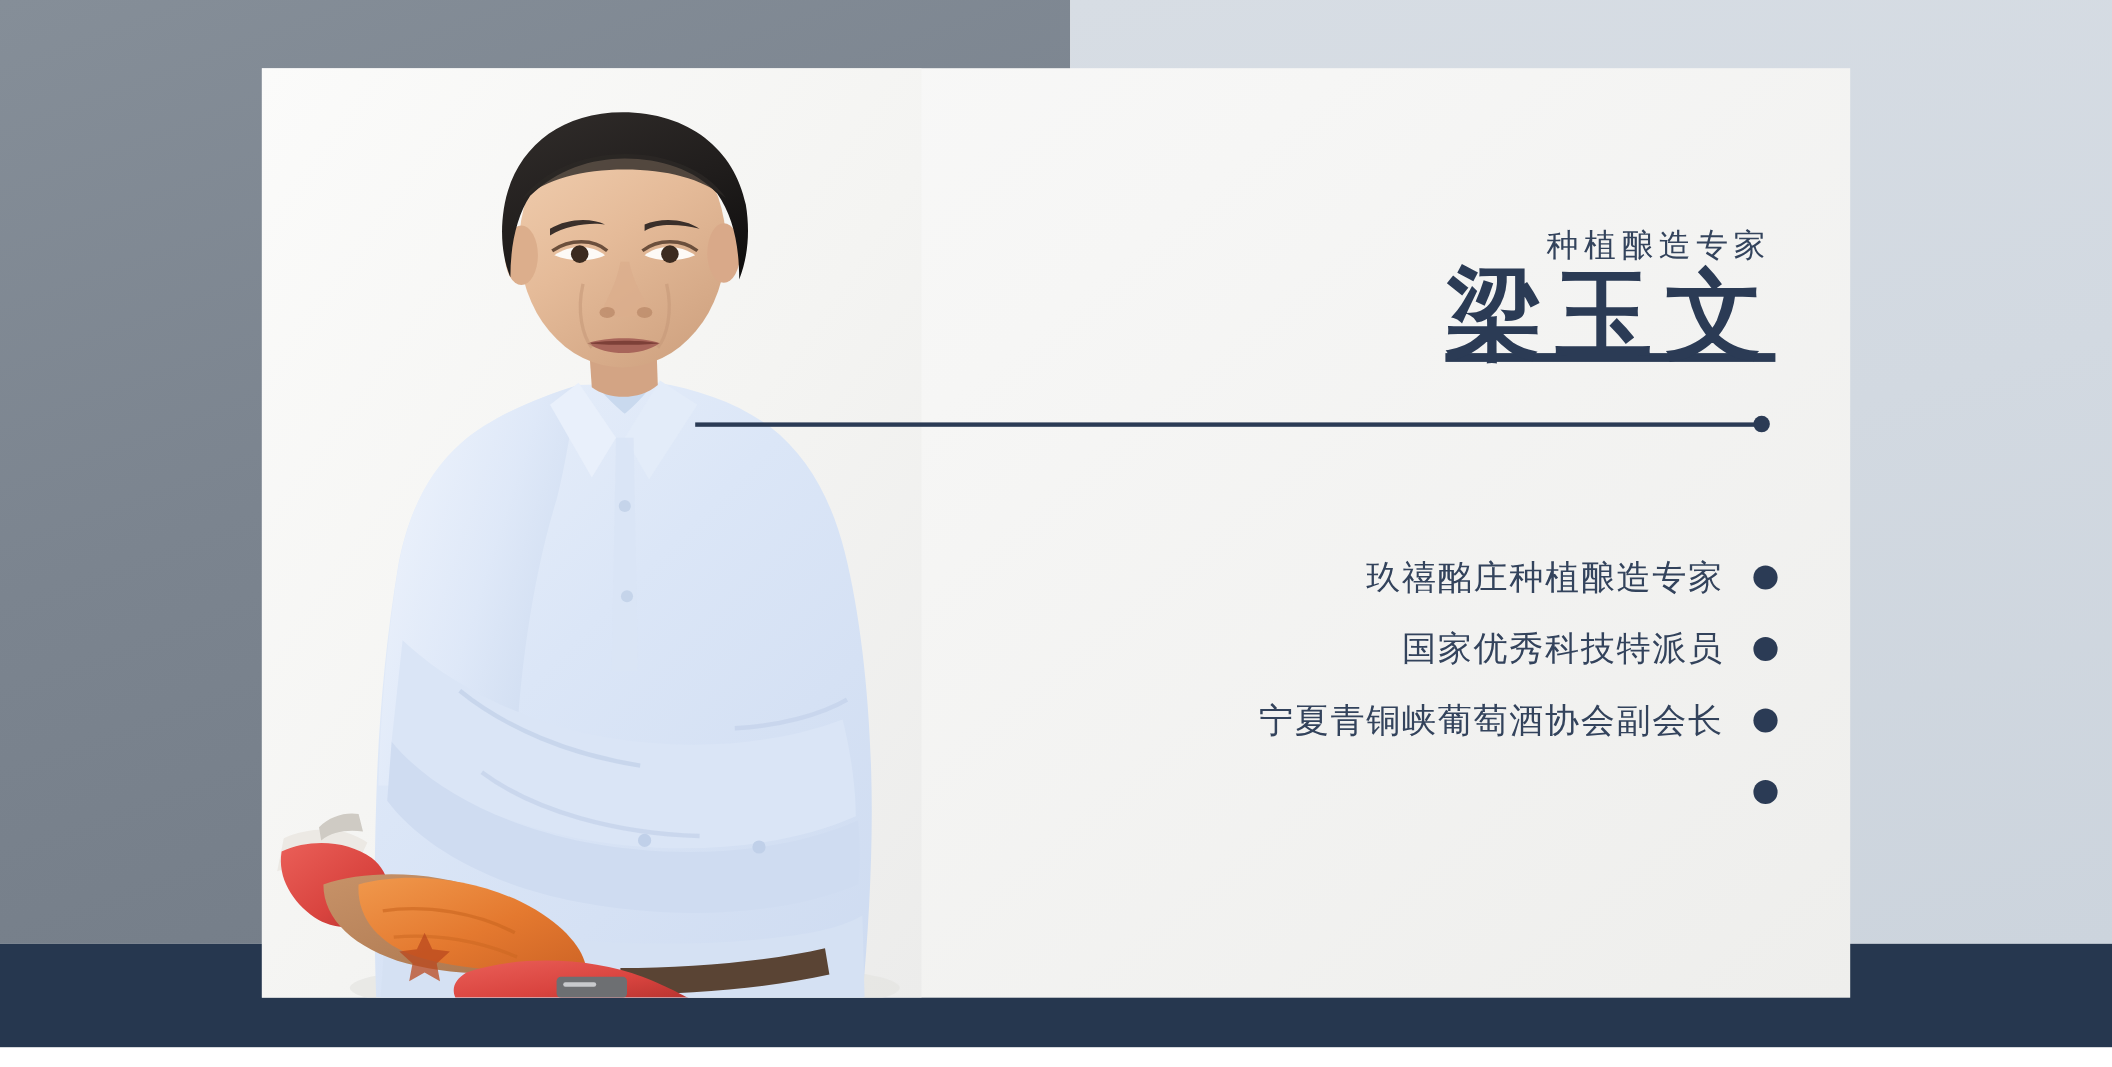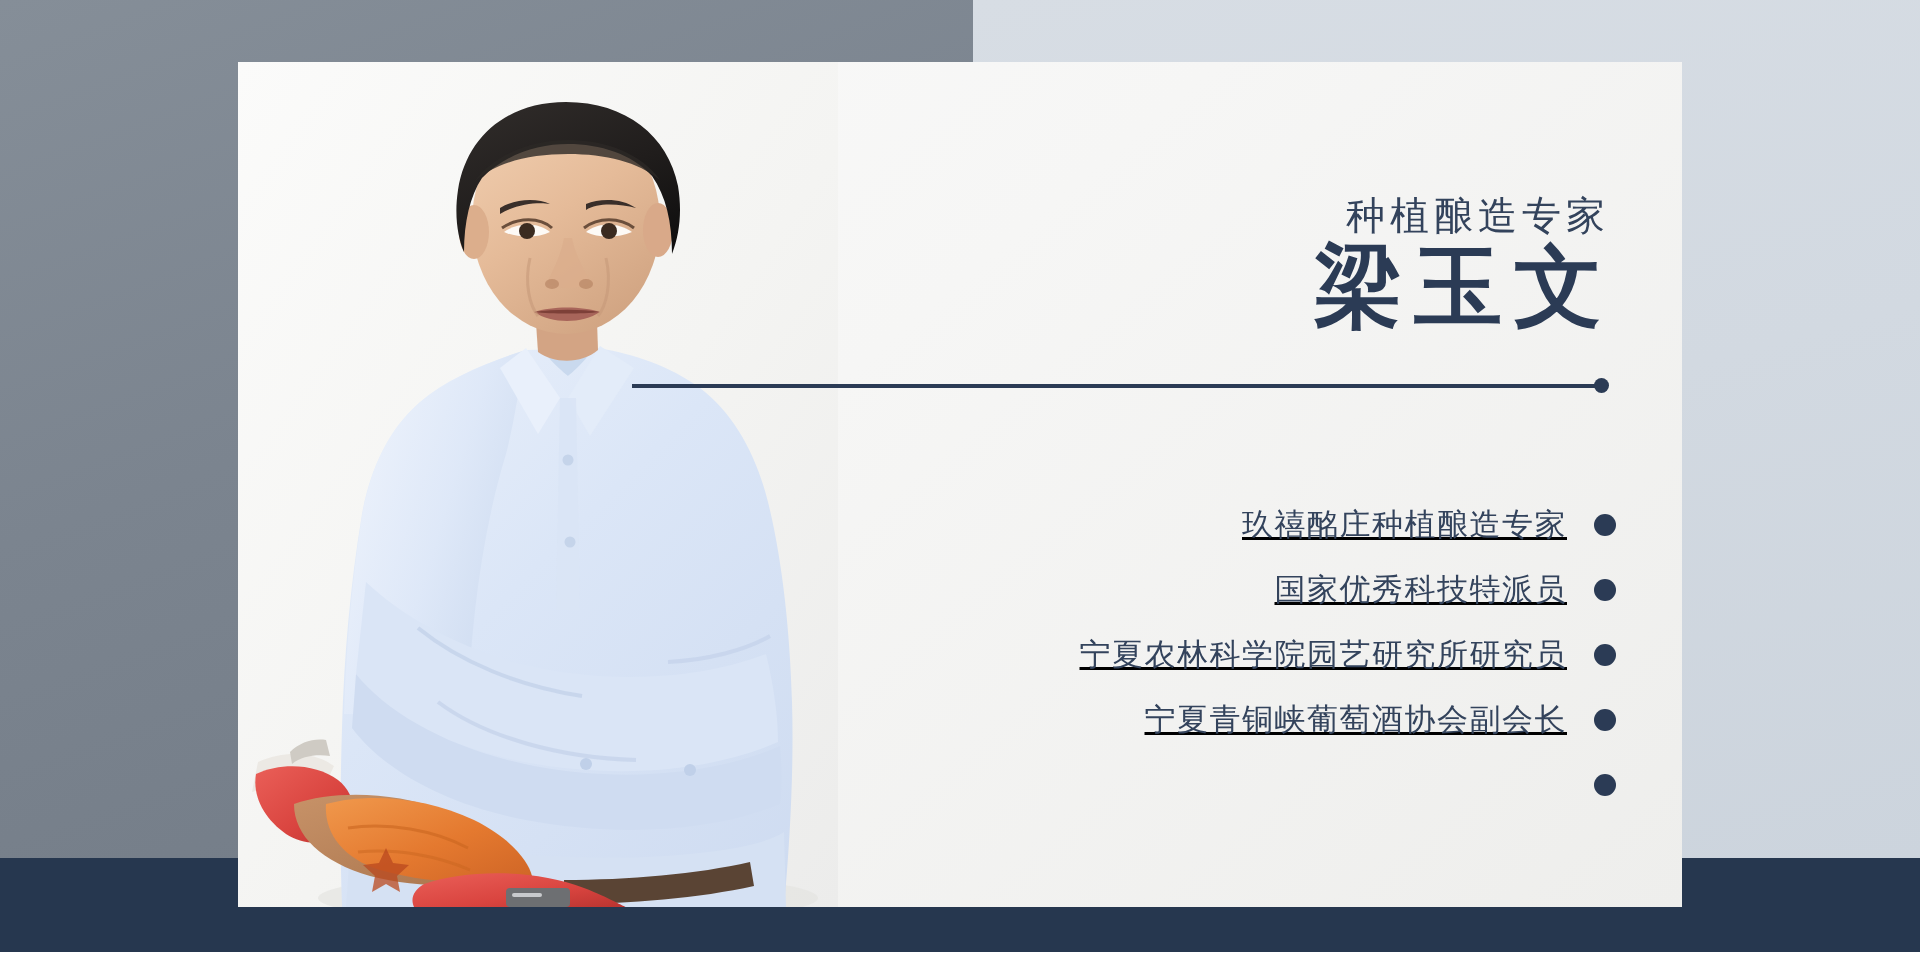--- a/index.html
+++ b/index.html
@@ -67,39 +67,40 @@
     position: absolute;
     right: 72px;
     top: 0;
     width: 820px;
     height: 100%;
     text-align: right;
   }
   .role {
     position: absolute;
     right: 0px;
-    top: 134px;
-    font-size: 39px;
+    top: 148px;
+    font-size: 29px;
     line-height: 1;
     letter-spacing: 5px;
     color: #33435c;
     font-weight: 400;
     white-space: nowrap;
   }
   .name {
     position: absolute;
     right: -4px;
     top: 182px;
     font-family: "Liberation Serif", "DejaVu Serif", serif;
     font-size: 88px;
     line-height: 1;
     letter-spacing: 12px;
     color: #2b3b55;
     font-weight: 700;
     white-space: nowrap;
+    text-decoration: underline;
   }
 
   
   .rule {
     position: absolute;
     left: 394px;
     top: 322px;
     width: 974px;
     height: 4px;
     background: #2b3b55;
@@ -116,21 +117,20 @@
 
   
   .creds {
     position: absolute;
     right: 66px;
     top: 430px;
     width: 900px;
     list-style: none;
     margin: 0;
     padding: 0;
-    text-decoration: underline;
   }
   .cred-row {
     display: flex;
     align-items: center;
     justify-content: flex-end;
     height: 65px;
   }
   .cred-text {
     font-size: 31px;
     letter-spacing: 1.5px;
@@ -326,24 +326,20 @@
     <ul class="creds">
       <li class="cred-row">
         <span class="cred-text">玖禧酩庄种植酿造专家</span>
         <span class="cred-bullet"></span>
       </li>
       <li class="cred-row">
         <span class="cred-text">国家优秀科技特派员</span>
         <span class="cred-bullet"></span>
       </li>
       <li class="cred-row">
-        <span class="cred-text">宁夏农林科学院园艺研究所研究员</span>
-        <span class="cred-bullet"></span>
-      </li>
-      <li class="cred-row">
         <span class="cred-text">宁夏青铜峡葡萄酒协会副会长</span>
         <span class="cred-bullet"></span>
       </li>
       <li class="cred-row">
         <span class="cred-bullet"></span>
       </li>
     </ul>
 
   </div>
 </div>

